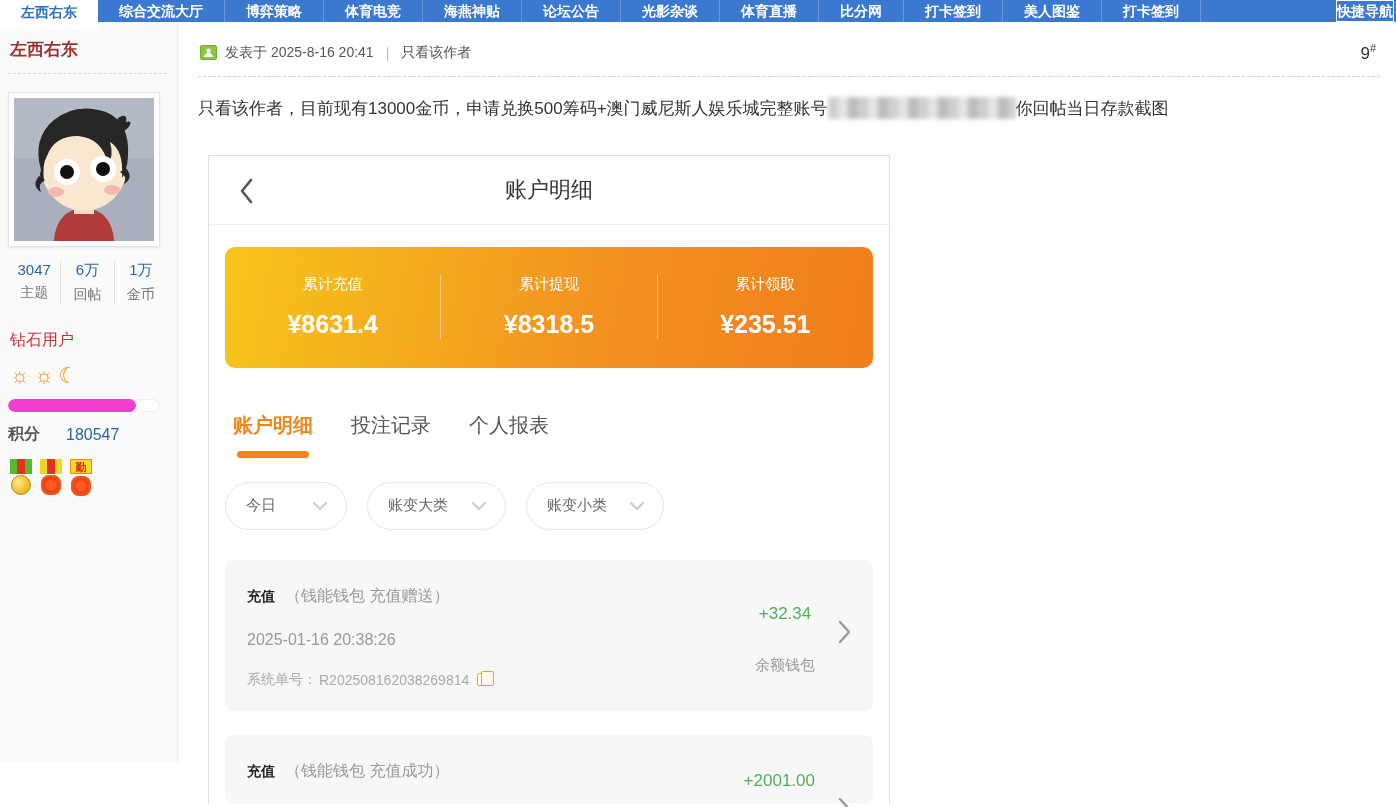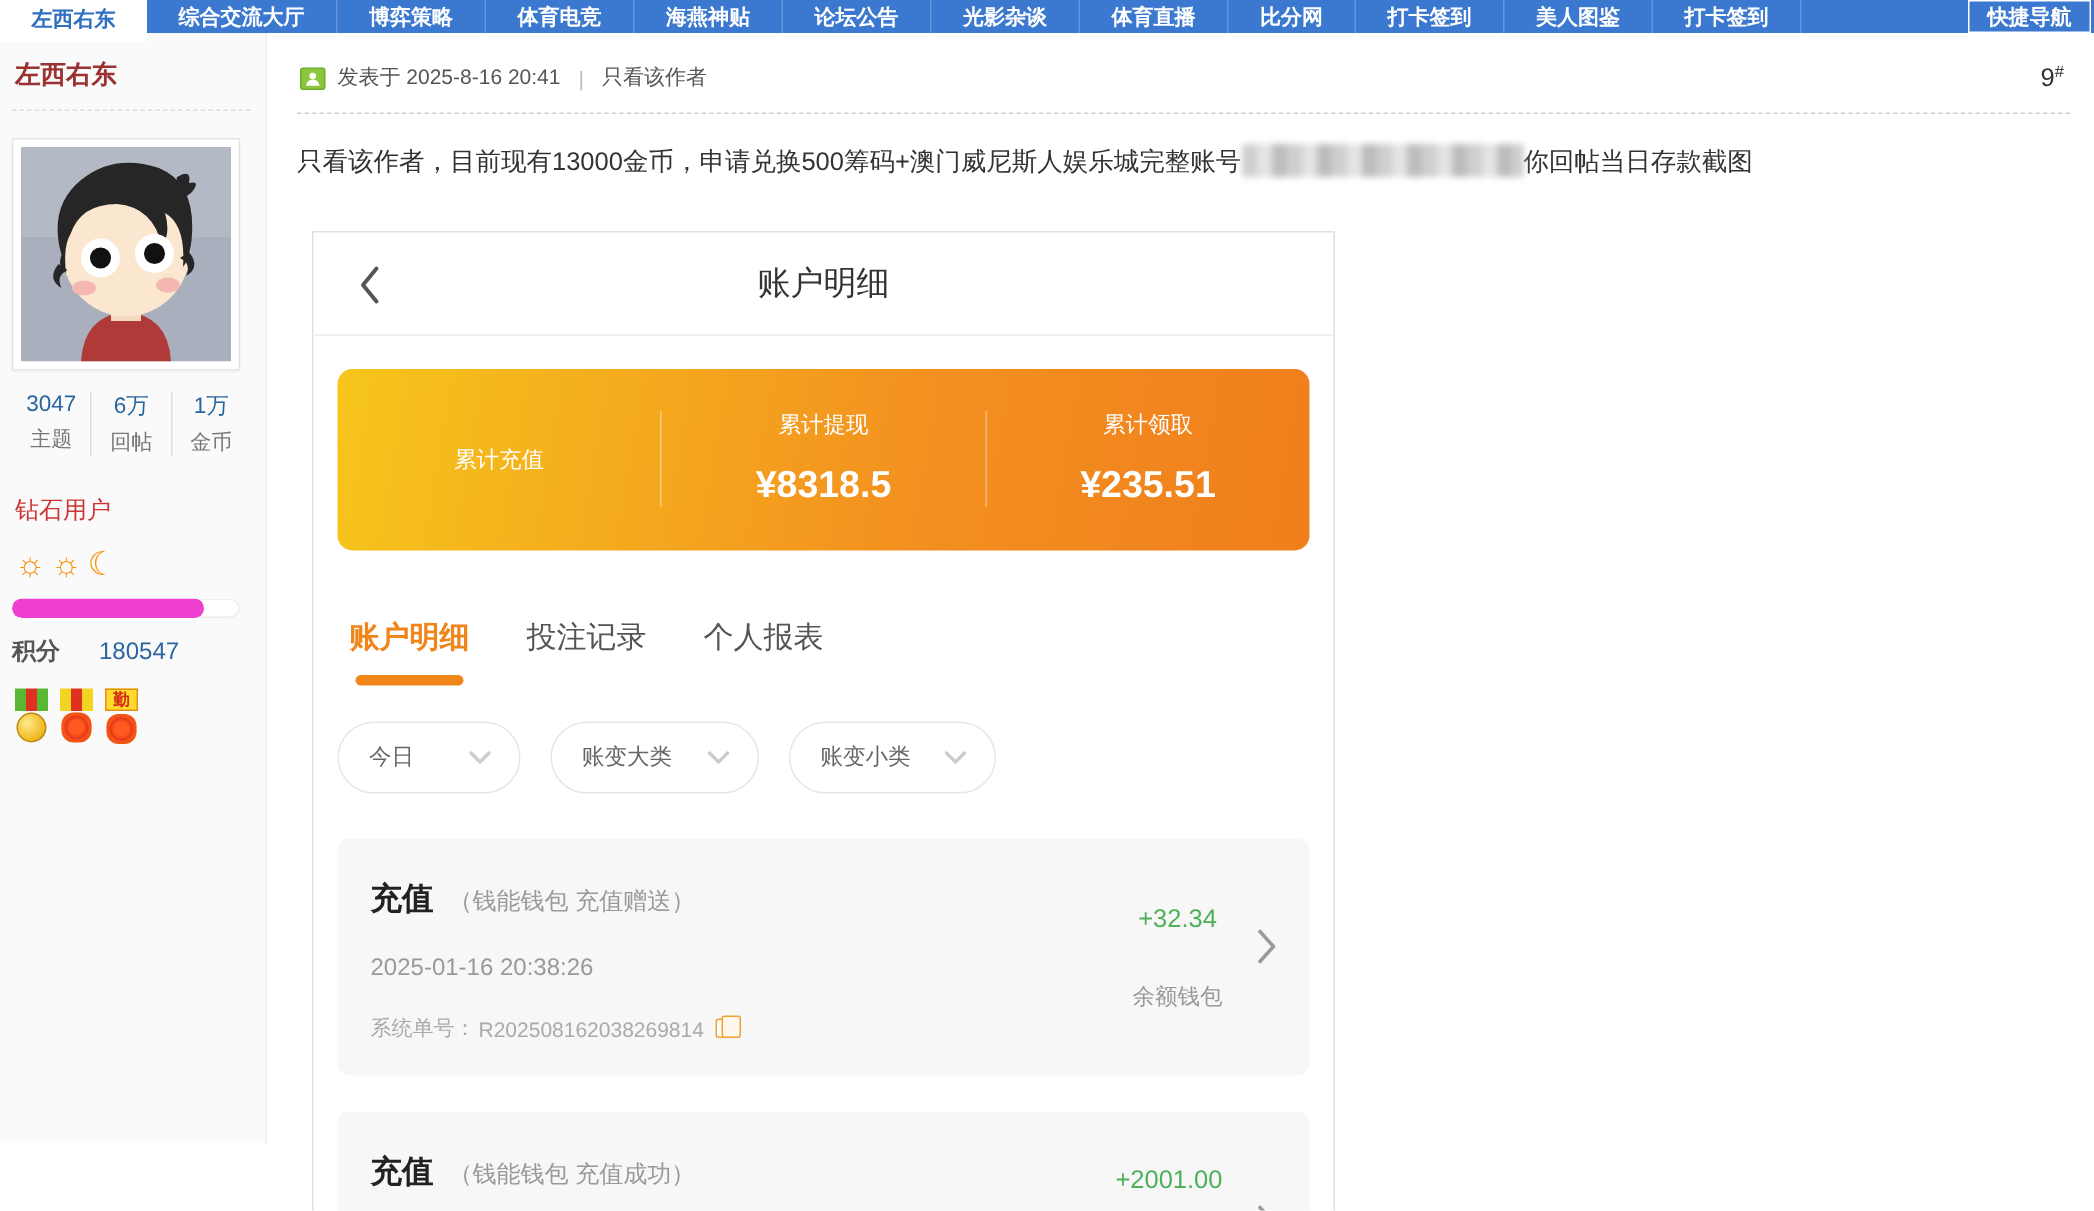--- a/index.html
+++ b/index.html
@@ -5,21 +5,21 @@
   * { margin:0; padding:0; box-sizing:border-box; }
   html,body { width:1396px; height:807px; overflow:hidden; background:#fff;
               font-family:"Liberation Sans","DejaVu Sans",sans-serif; }
 
   
   .navbar { height:22px; background:#3b78cf; display:flex; align-items:stretch;
             color:#fff; font-size:14px; font-weight:bold; position:relative; z-index:5;}
   .nav-item { padding:0 21px; line-height:22px; border-right:1px solid rgba(255,255,255,.22);
               white-space:nowrap; cursor:pointer; }
   .nav-item.active { background:#fff; color:#2e6fc0; height:28px; line-height:24px; border-right:none; }
-  .nav-quick { margin-left:auto; border:1px solid #fff; line-height:20px; padding:0 12px;
+  .nav-quick { margin-left:auto; border:1px solid #fff; line-height:20px; padding:0 0;
                margin-right:2px; white-space:nowrap; cursor:pointer; }
 
   
   .layout { display:flex; height:740px; }
   .sidebar { width:178px; background:#fafafa; border-right:1px solid #ececec; padding:12px 10px 0 8px; }
   .content { flex:1; background:#fff; padding:12px 16px 0 20px; position:relative; }
 
   
   .username { color:#9a3232; font-size:17px; font-weight:bold; padding:4px 0 12px 2px;
               border-bottom:1px dashed #d9d9d9; }
@@ -92,21 +92,21 @@
   .pills { display:flex; gap:20px; margin:24px 0 0 16px; }
   .pill { height:48px; border:1px solid #e6e6e6; border-radius:24px; display:flex;
           align-items:center; justify-content:space-between; padding:0 18px 0 20px;
           font-size:15px; color:#666; cursor:pointer; background:#fff; }
   .pill.w1 { width:122px; } .pill.w2 { width:139px; } .pill.w3 { width:138px; }
 
   .txn-list { margin:30px 16px 0; }
   .txn { background:#f7f7f7; border-radius:8px; padding:26px 22px 22px; position:relative;
          margin-bottom:24px; }
   .txn-row1 { display:flex; align-items:baseline; gap:10px; }
-  .txn-type { font-size:21px; font-weight:bold; color:#222; }
+  .txn-type { font-size:14px; font-weight:bold; color:#222; }
   .txn-sub { font-size:16px; color:#999; }
   .txn-time { font-size:16px; color:#999; margin-top:24px; }
   .txn-order { font-size:14px; color:#aaa; margin-top:22px; display:flex; align-items:center; gap:8px; }
   .copy-ico { width:11px; height:13px; border:1px solid #f0a030; border-radius:2px; position:relative;
               display:inline-block; background:#fff; }
   .copy-ico::before { content:""; position:absolute; left:3px; top:-3px; width:11px; height:13px;
                       border:1px solid #f0a030; border-radius:2px; background:#fff7ec; }
   .txn-right { position:absolute; right:58px; top:44px; text-align:center; }
   .txn-amt { color:#4fb05a; font-size:17px; }
   .txn-wallet { color:#999; font-size:15px; margin-top:32px; }
@@ -223,20 +223,21 @@
           <svg width="15" height="26" viewBox="0 0 15 26">
               <polyline points="12,2 3,13 12,24" fill="none" stroke="#555" stroke-width="2.6" stroke-linecap="round" stroke-linejoin="round"></polyline>
             </svg>
         </span>
         <span class="app-title">账户明细</span>
       </div>
 
       <div class="summary">
         <div class="sum-col">
           <div class="sum-label">累计充值</div>
+          <div class="sum-value">¥8631.4</div>
         </div>
         <div class="sum-col">
           <div class="sum-label">累计提现</div>
           <div class="sum-value">¥8318.5</div>
         </div>
         <div class="sum-col">
           <div class="sum-label">累计领取</div>
           <div class="sum-value">¥235.51</div>
         </div>
       </div>

